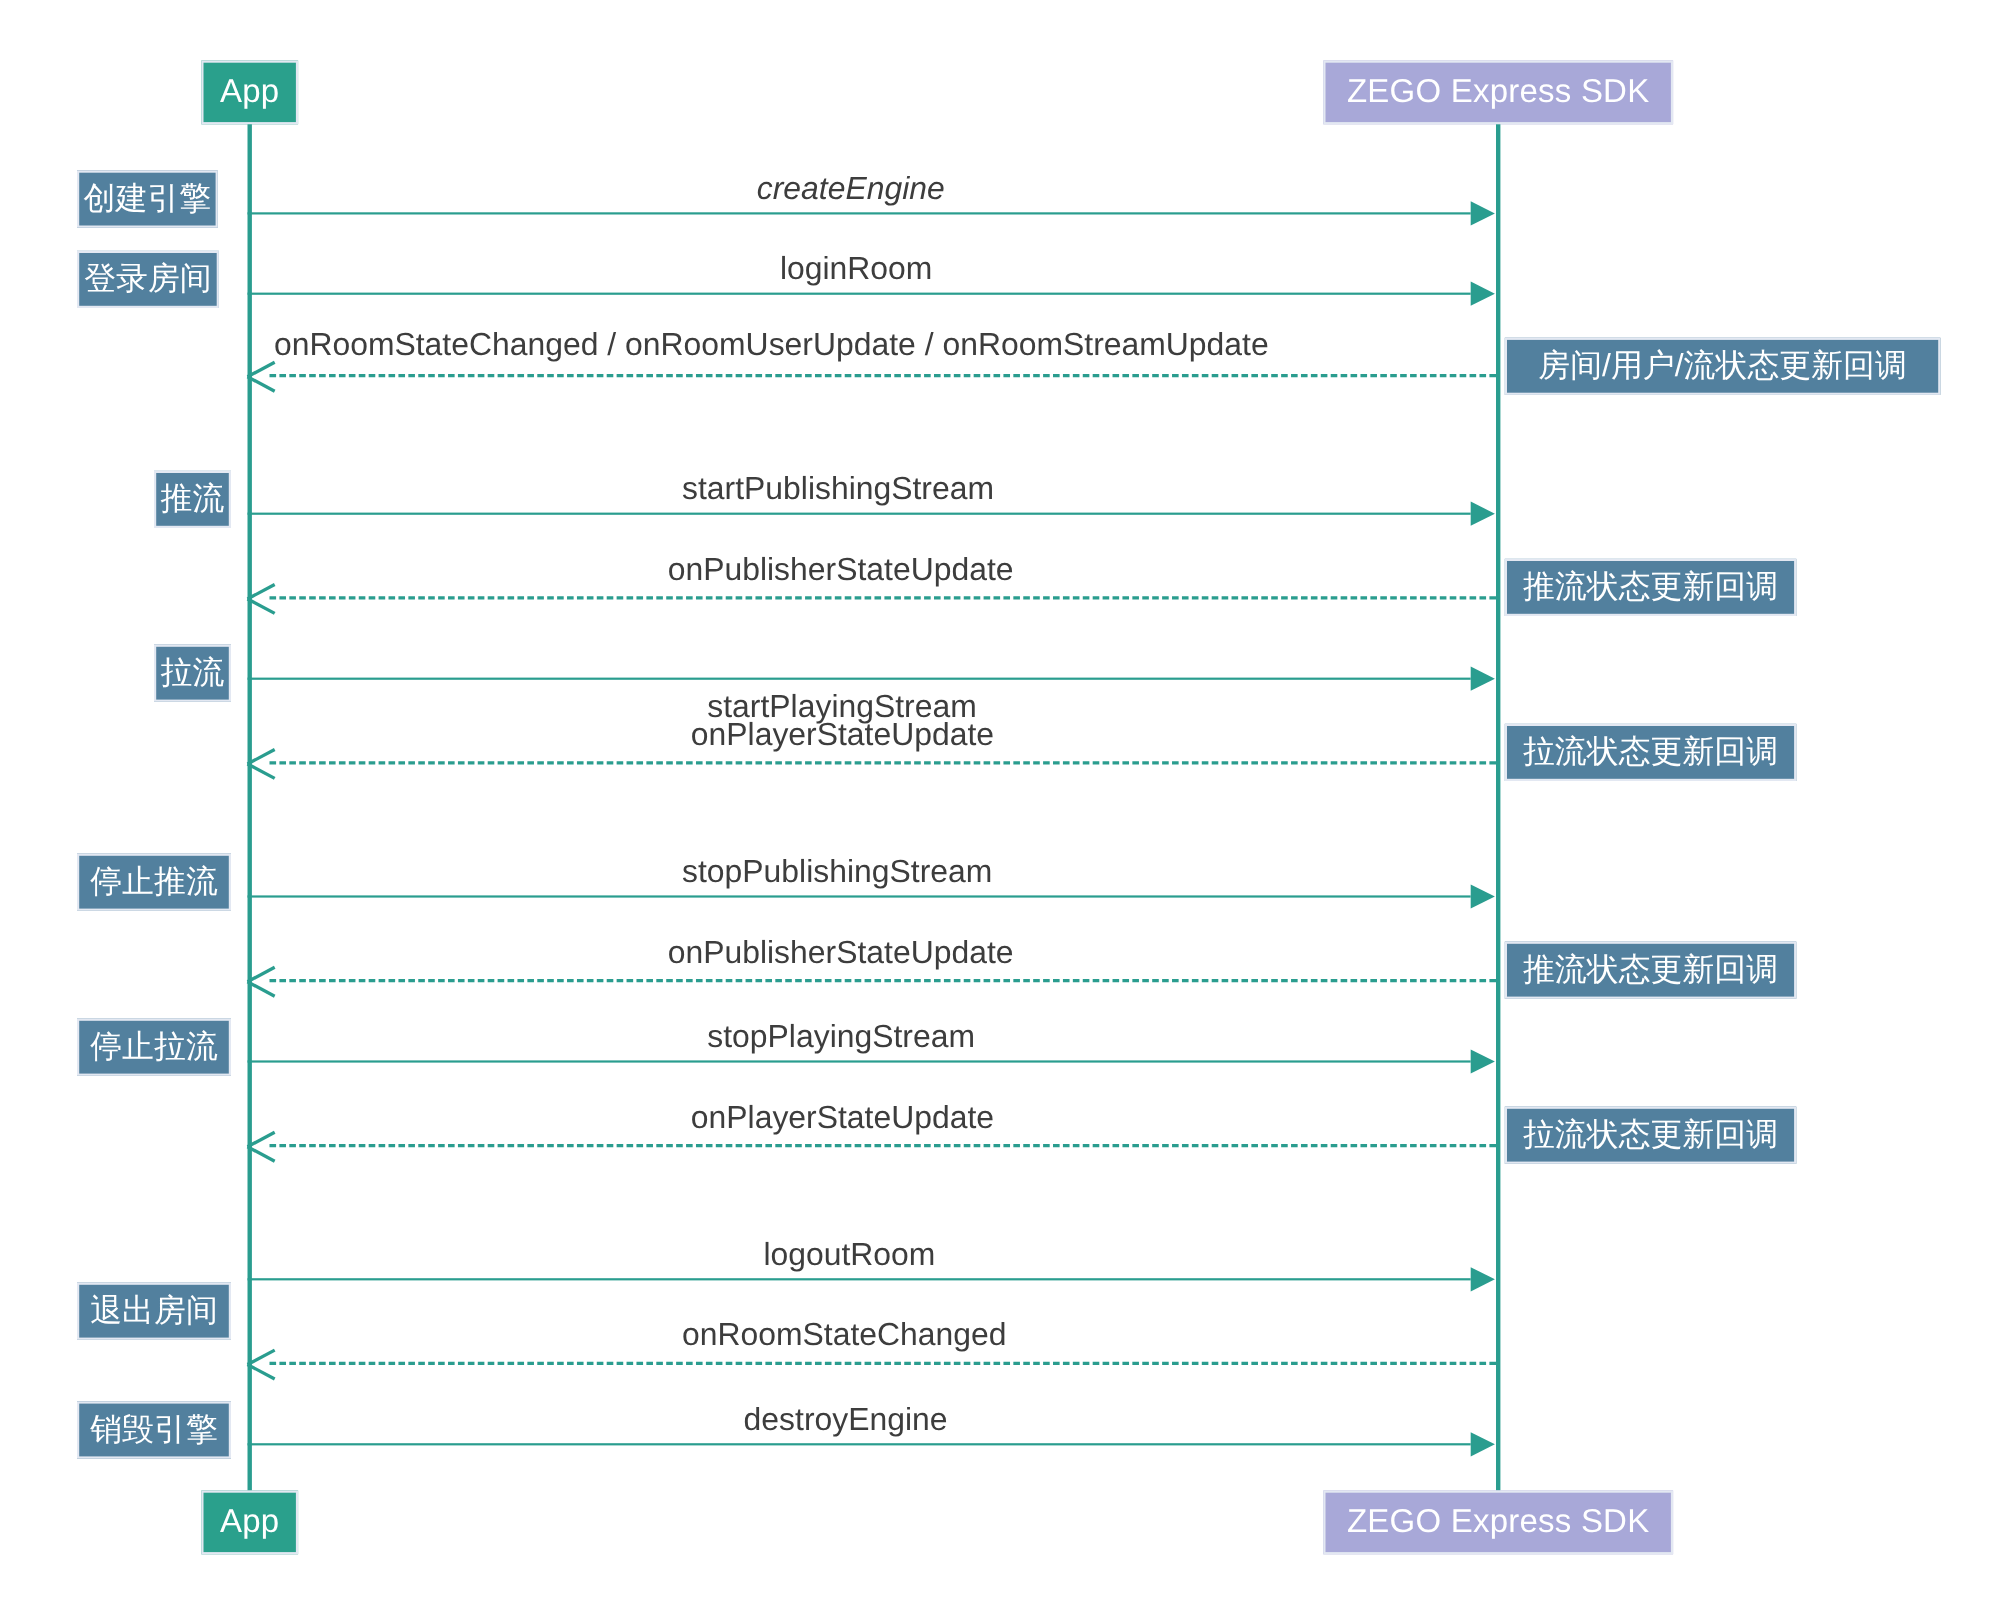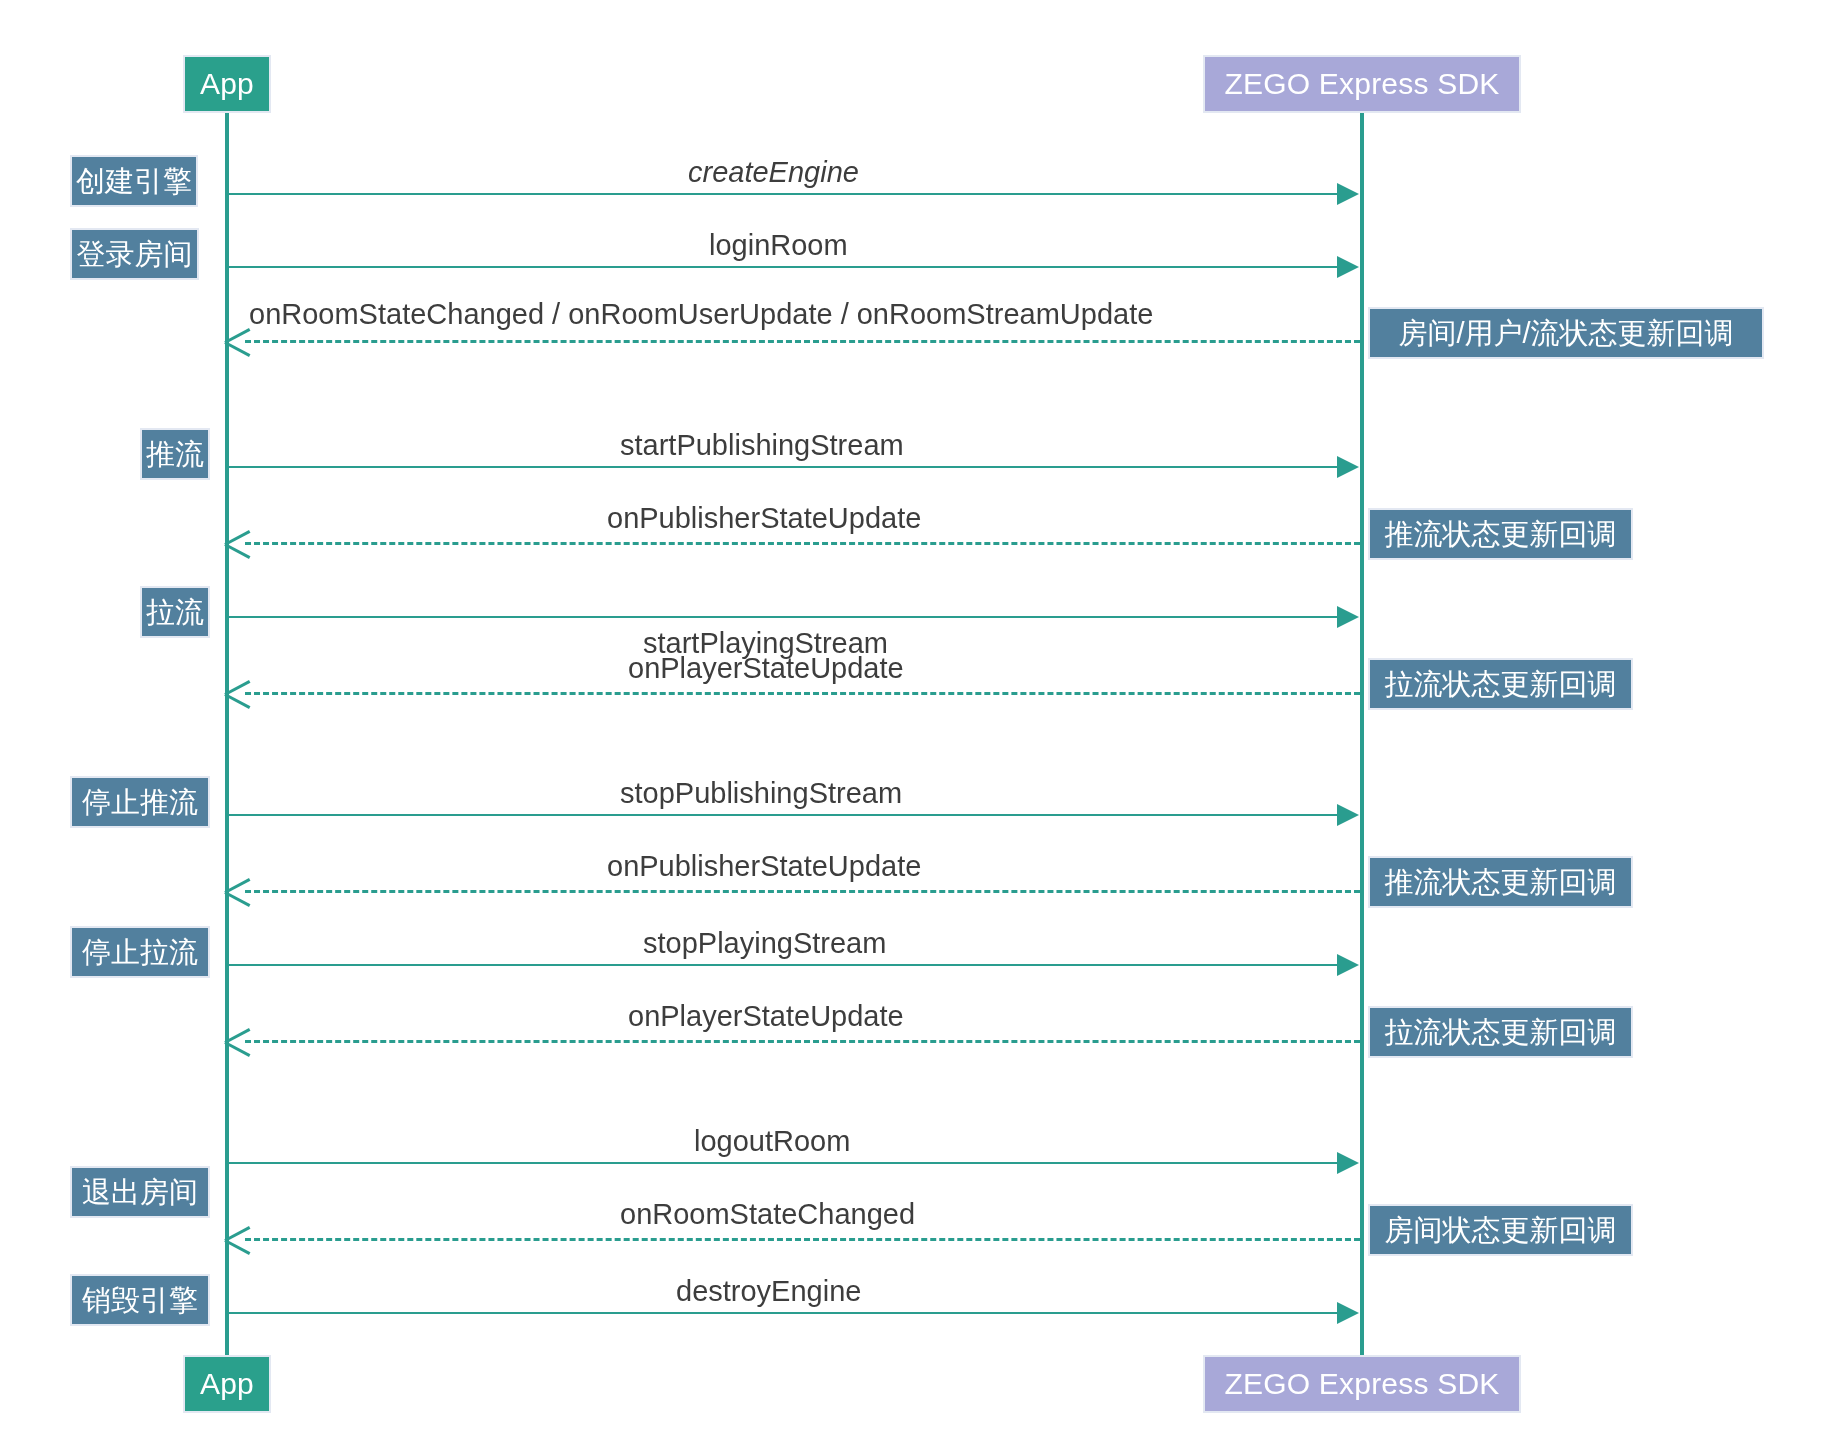--- a/index.html
+++ b/index.html
@@ -223,23 +223,20 @@
     <span>logoutRoom</span>
   </div>
   <div class="msg-line" style="left:225px; top:1162px; width:1112px;"></div>
   <div class="arrow-right" style="left:1337px; top:1152px;"></div>
 
   <div class="msg-label" style="left:620px; top:1200px;">
     <span>onRoomStateChanged</span>
   </div>
   <div class="msg-line dashed" style="left:245px; top:1238px; width:1115px;"></div>
   <div class="arrow-left-open" style="left:225px; top:1224px;"></div>
-  <div class="note-box" style="left:1368px; top:1204px; width:265px; height:52px;">
-    <span>房间状态更新回调</span>
-  </div>
 
   <div class="note-box" style="left:70px; top:1274px; width:140px; height:52px;">
     <span>销毁引擎</span>
   </div>
   <div class="msg-label" style="left:676px; top:1277px;">
     <span>destroyEngine</span>
   </div>
   <div class="msg-line" style="left:225px; top:1312px; width:1112px;"></div>
   <div class="arrow-right" style="left:1337px; top:1302px;"></div>
 

